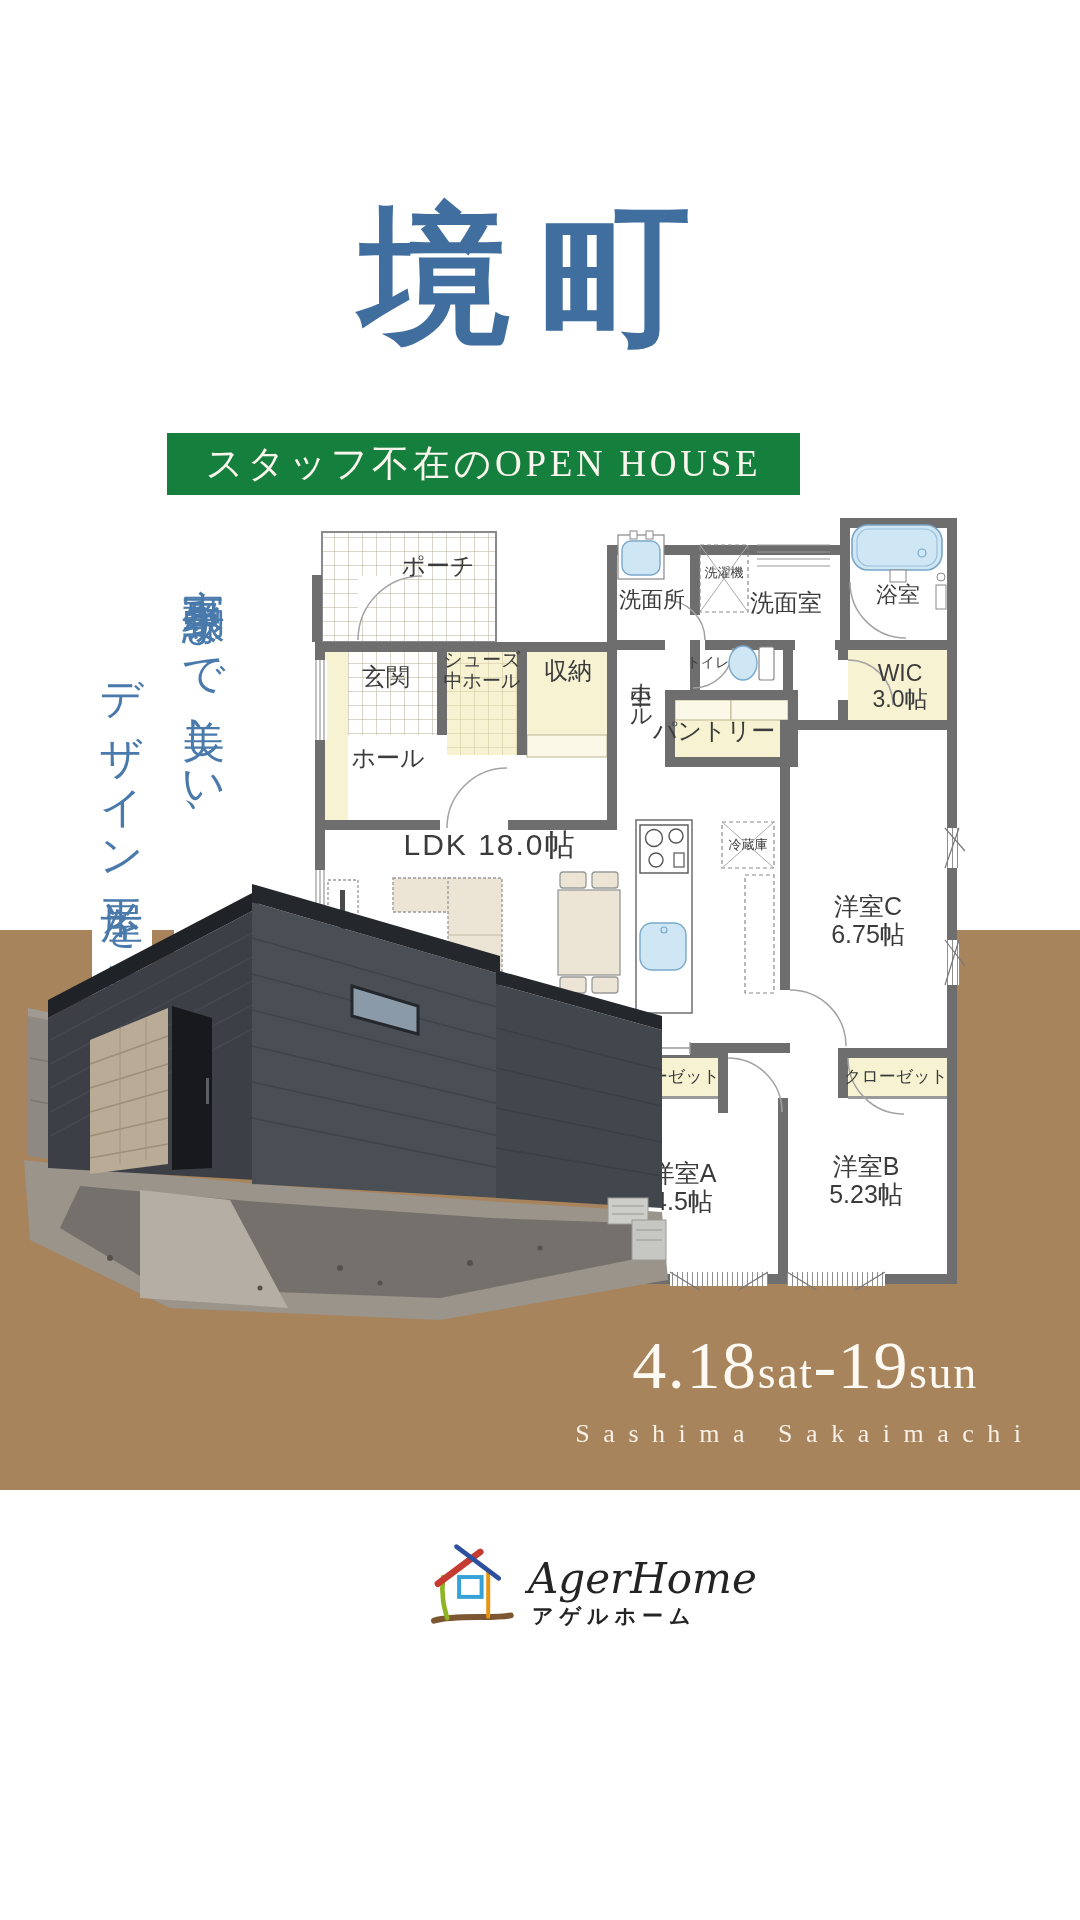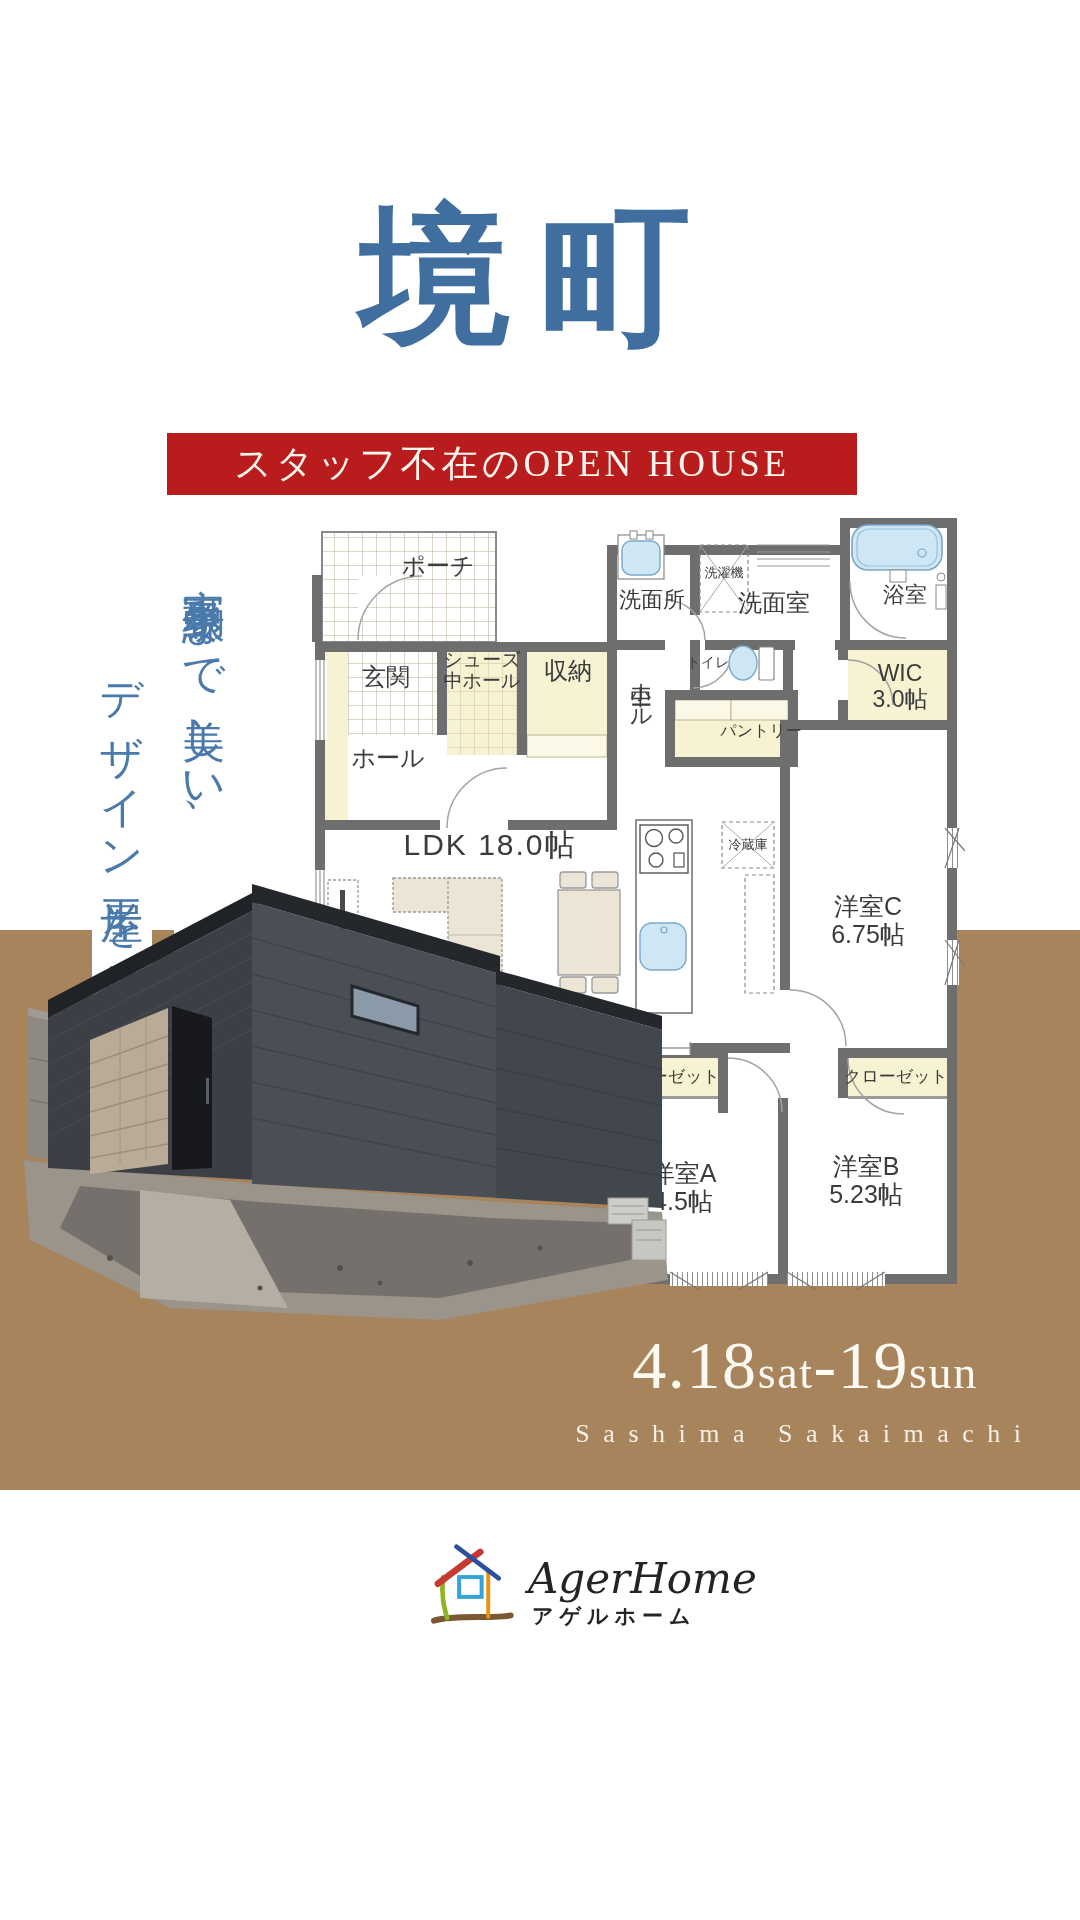--- a/index.html
+++ b/index.html
@@ -7,21 +7,21 @@
           font-family:"Liberation Sans","DejaVu Sans",sans-serif;}
   .bg-brown{position:absolute;left:0;top:930px;width:1080px;height:560px;background:#a8845c;}
 
   
   .title{position:absolute;left:0;top:178px;width:1080px;display:flex;justify-content:center;
          align-items:baseline;color:#406e9e;font-family:"Liberation Serif","DejaVu Serif",serif;}
   .title-prefix{font-size:102px;letter-spacing:0.26em;margin-right:28px;}
   .title-main{font-size:150px;letter-spacing:0.20em;font-weight:600;text-align:center;}
 
   
-  .banner{position:absolute;left:167px;top:433px;width:690px;height:62px;background:#b91c1c;
+  .banner{position:absolute;left:167px;top:433px;width:633px;height:62px;background:#15803d;
           display:flex;align-items:center;justify-content:center;}
   .banner span{color:#faf6ee;font-family:"Liberation Serif","DejaVu Serif",serif;
           font-size:37px;letter-spacing:0.10em;white-space:nowrap;}
 
   
   .vstrip{position:absolute;background:#ffffff;display:flex;align-items:flex-start;justify-content:center;}
   .vstrip span{writing-mode:vertical-rl;color:#4a7aab;font-family:"Liberation Serif","DejaVu Serif",serif;
           font-size:43px;letter-spacing:0.12em;line-height:1.0;margin-top:14px;white-space:nowrap;}
   .vstrip-right{left:174px;top:540px;width:60px;height:490px;}
   .vstrip-left{left:92px;top:636px;width:60px;height:455px;}
@@ -253,25 +253,25 @@
     <div class="plabel" style="left:188px;top:141px;">ポーチ</div>
     <div class="plabel" style="left:136px;top:252px;">玄関</div>
     <div class="plabel" style="left:232px;top:245px;font-size:19px;">
       <div>シューズ</div>
       <div>中ホール</div>
     </div>
     <div class="plabel" style="left:318px;top:246px;">収納</div>
     <div class="plabel" style="left:138px;top:333px;">ホール</div>
     <div class="plabel" style="left:402px;top:175px;font-size:22px;">洗面所</div>
     <div class="plabel" style="left:474px;top:148px;font-size:13px;">洗濯機</div>
-    <div class="plabel" style="left:524px;top:178px;">洗面室</div>
-    <div class="plabel" style="left:648px;top:170px;font-size:22px;margin-left:7px;">浴室</div>
+    <div class="plabel" style="left:536px;top:178px;">洗面室</div>
+    <div class="plabel" style="left:648px;top:170px;font-size:22px;">浴室</div>
     <div class="plabel" style="left:458px;top:238px;font-size:14px;">トイレ</div>
     <div class="plabel v" style="left:391px;top:268px;font-size:22px;">中ホール</div>
-    <div class="plabel" style="left:464px;top:306px;font-size:16px;margin-left:47px;">パントリー</div>
+    <div class="plabel" style="left:464px;top:306px;font-size:24px;">パントリー</div>
     <div class="plabel" style="left:650px;top:262px;font-size:23px;">
       <div>WIC</div>
       <div>3.0帖</div>
     </div>
     <div class="plabel" style="left:240px;top:420px;font-size:30px;letter-spacing:2px;">LDK 18.0帖</div>
     <div class="plabel" style="left:498px;top:420px;font-size:13px;">冷蔵庫</div>
     <div class="plabel" style="left:618px;top:495px;font-size:25px;">
       <div>洋室C</div>
       <div>6.75帖</div>
     </div>

